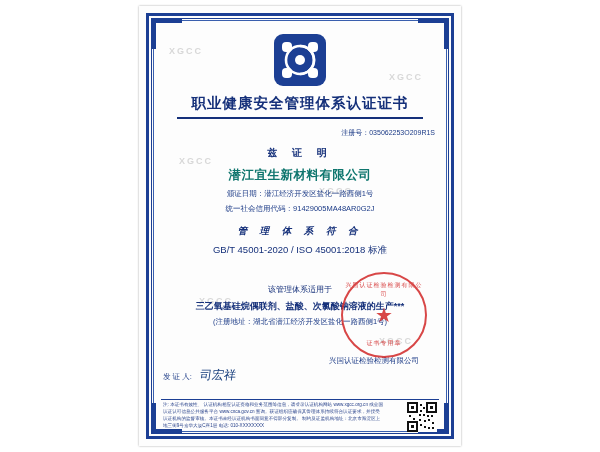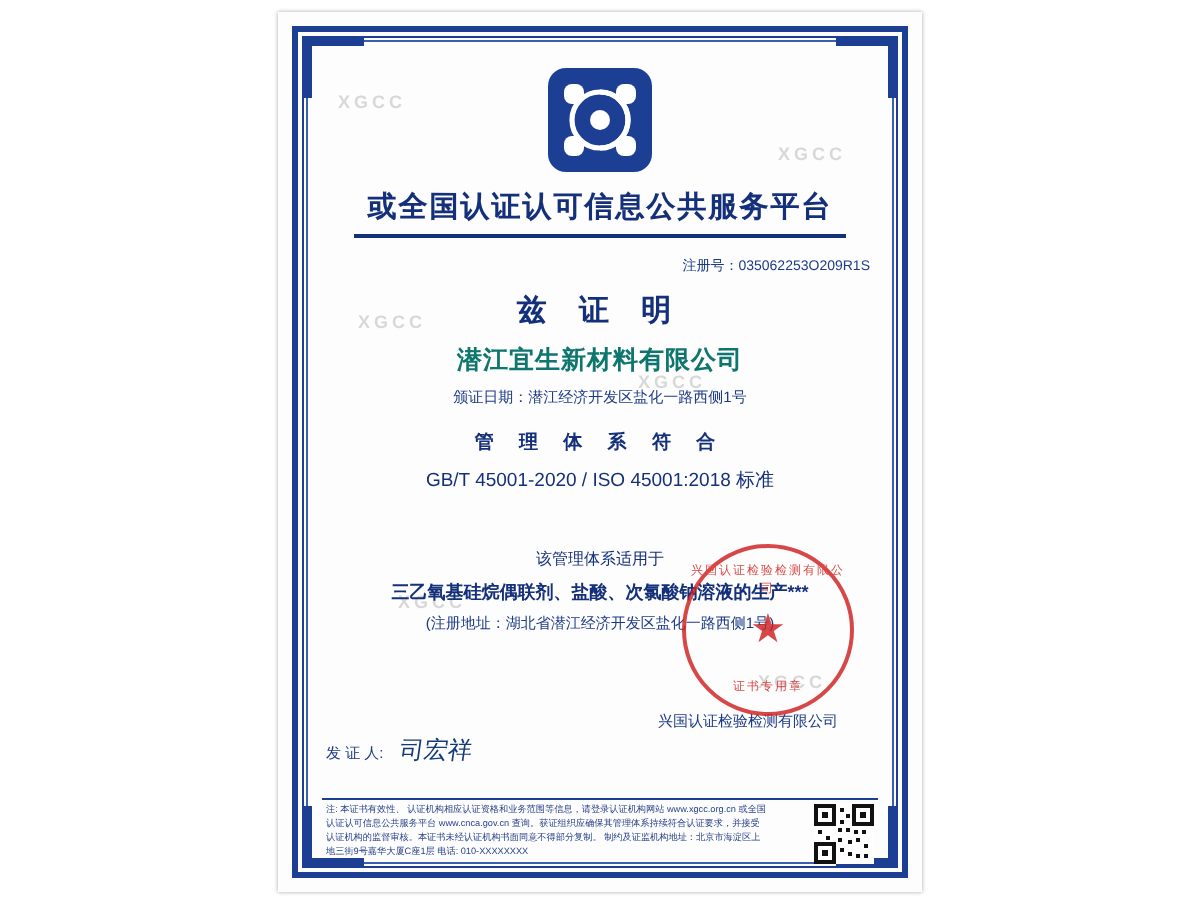--- a/index.html
+++ b/index.html
@@ -78,21 +78,21 @@
   }
   .regno{
     margin-top:9px;
     font-size:7px;
     color:#1b3a86;
     text-align:right;
     padding-right:6px;
   }
   .sec-label{
     margin-top:8px;
-    font-size:15px;
+    font-size:10px;
     letter-spacing:6px;
     font-weight:bold;
     color:#15307a;
   }
   .company{
     margin-top:7px;
     font-size:12.5px;
     font-weight:bold;
     color:#0f766e;
     letter-spacing:.5px;
@@ -101,20 +101,21 @@
     margin-top:5px;
     font-size:7.5px;
     color:#1b3a86;
   }
   .sec-label2{
     margin-top:11px;
     font-size:9.5px;
     letter-spacing:5px;
     font-weight:bold;
     color:#15307a;
+    font-style:italic;
   }
   .standard{
     margin-top:6px;
     font-size:9.5px;
     font-weight:normal;
     color:#15307a;
   }
   .scope-label{
     margin-top:27px;
     font-size:8px;
@@ -252,28 +253,29 @@
           <circle cx="28" cy="28" r="14" fill="none" stroke="#ffffff" stroke-width="2.6"></circle>
           <path d="M28 14 A14 14 0 0 1 28 42" fill="none" stroke="#ffffff" stroke-width="2.6"></path>
           <rect x="10" y="10" width="10" height="10" rx="4" fill="#ffffff"></rect>
           <rect x="36" y="10" width="10" height="10" rx="4" fill="#ffffff"></rect>
           <rect x="10" y="36" width="10" height="10" rx="4" fill="#ffffff"></rect>
           <rect x="36" y="36" width="10" height="10" rx="4" fill="#ffffff"></rect>
           <circle cx="28" cy="28" r="5" fill="#ffffff"></circle>
         </svg>
       </div>
 
-      <div class="title">或全国认证认可信息公共服务平台</div>
+      <div class="title">职业健康安全管理体系认证证书</div>
       <div class="title-rule"></div>
 
       <div class="regno">注册号：035062253O209R1S</div>
 
       <div class="sec-label">兹 证 明</div>
       <div class="company">潜江宜生新材料有限公司</div>
       <div class="small-line">颁证日期：潜江经济开发区盐化一路西侧1号</div>
+      <div class="small-line">统一社会信用代码：91429005MA48AR0G2J</div>
 
       <div class="sec-label2">管 理 体 系 符 合</div>
       <div class="standard">GB/T 45001-2020 / ISO 45001:2018 标准</div>
 
       <div class="scope-label">该管理体系适用于</div>
       <div class="scope-text">三乙氧基硅烷偶联剂、盐酸、次氯酸钠溶液的生产***</div>
       <div class="scope-addr">(注册地址：湖北省潜江经济开发区盐化一路西侧1号)</div>
     </div>
 
 

